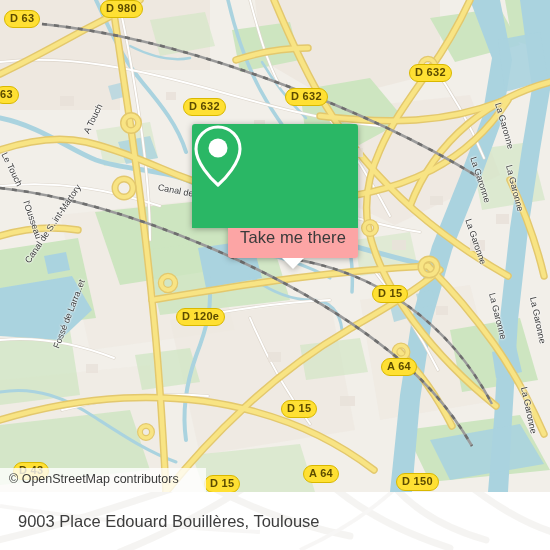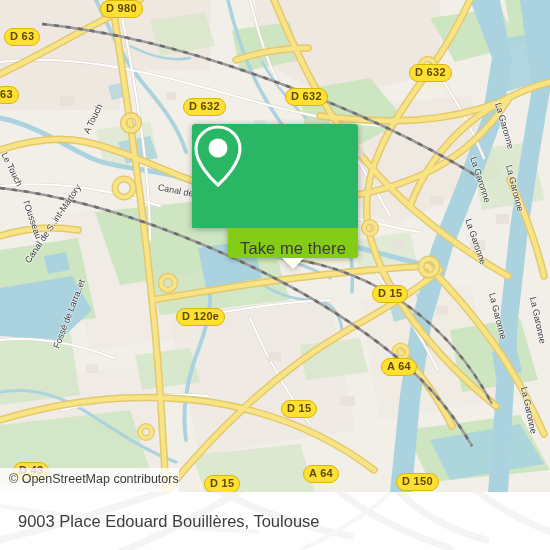--- a/index.html
+++ b/index.html
@@ -41,35 +41,35 @@
     transform-origin:left center;
     text-shadow:0 0 2px #fff,0 0 2px #fff,0 0 3px #fff;
     pointer-events:none;
   }
 
   
   .attrib{
     position:absolute;left:0;bottom:0;
     background:rgba(255,255,255,.78);
     font-size:12.5px;color:#3a3a3a;
-    padding:4px 0 5px 9px;
+    padding:4px 27px 5px 9px;
     line-height:15px;
     font-family:"Liberation Sans", sans-serif;
     white-space:nowrap;
   }
 
   
   .callout{position:absolute;left:192px;top:124px;width:166px;filter:drop-shadow(0 1px 3px rgba(0,0,0,.32));}
   .callout-top{
     background:#2ab765;height:104px;border-radius:3px 3px 0 0;
     display:flex;align-items:center;justify-content:center;
   }
   .callout-bottom{
-    background:#84cc16;height:30px;border-radius:0 0 3px 3px;
-    display:flex;align-items:flex-end;justify-content:center;
+    background:#fca5a5;height:30px;border-radius:0 0 3px 3px;
+    display:flex;align-items:flex-start;justify-content:center;
     position:relative;
     margin-left:36px;
   }
   .callout-bottom .txt{
     font-size:16.5px;color:#3a3a3a;font-family:"Liberation Sans", sans-serif;
     letter-spacing:.1px;
   }
   .tail{
     position:absolute;left:50%;top:30px;margin-left:-11px;
     width:0;height:0;
@@ -281,21 +281,21 @@
         <rect x="166" y="92" width="10" height="8"></rect>
         <rect x="268" y="352" width="13" height="10"></rect>
         <rect x="340" y="396" width="15" height="10"></rect>
         <rect x="436" y="306" width="12" height="9"></rect>
         <rect x="86" y="364" width="12" height="9"></rect>
         <rect x="496" y="214" width="13" height="10"></rect>
         <rect x="254" y="120" width="11" height="8"></rect>
       </g>
     </svg>
 
-    <div class="shield" style="left:4px;top:28px">D 63</div>
+    <div class="shield" style="left:4px;top:10px">D 63</div>
     <div class="shield" style="left:100px;top:0px">D 980</div>
     <div class="shield" style="left:-6px;top:86px">63</div>
     <div class="shield" style="left:183px;top:98px">D 632</div>
     <div class="shield" style="left:285px;top:88px">D 632</div>
     <div class="shield" style="left:409px;top:64px">D 632</div>
     <div class="shield" style="left:176px;top:308px">D 120e</div>
     <div class="shield" style="left:372px;top:285px">D 15</div>
     <div class="shield" style="left:381px;top:358px">A 64</div>
     <div class="shield" style="left:281px;top:400px">D 15</div>
     <div class="shield" style="left:303px;top:465px">A 64</div>

